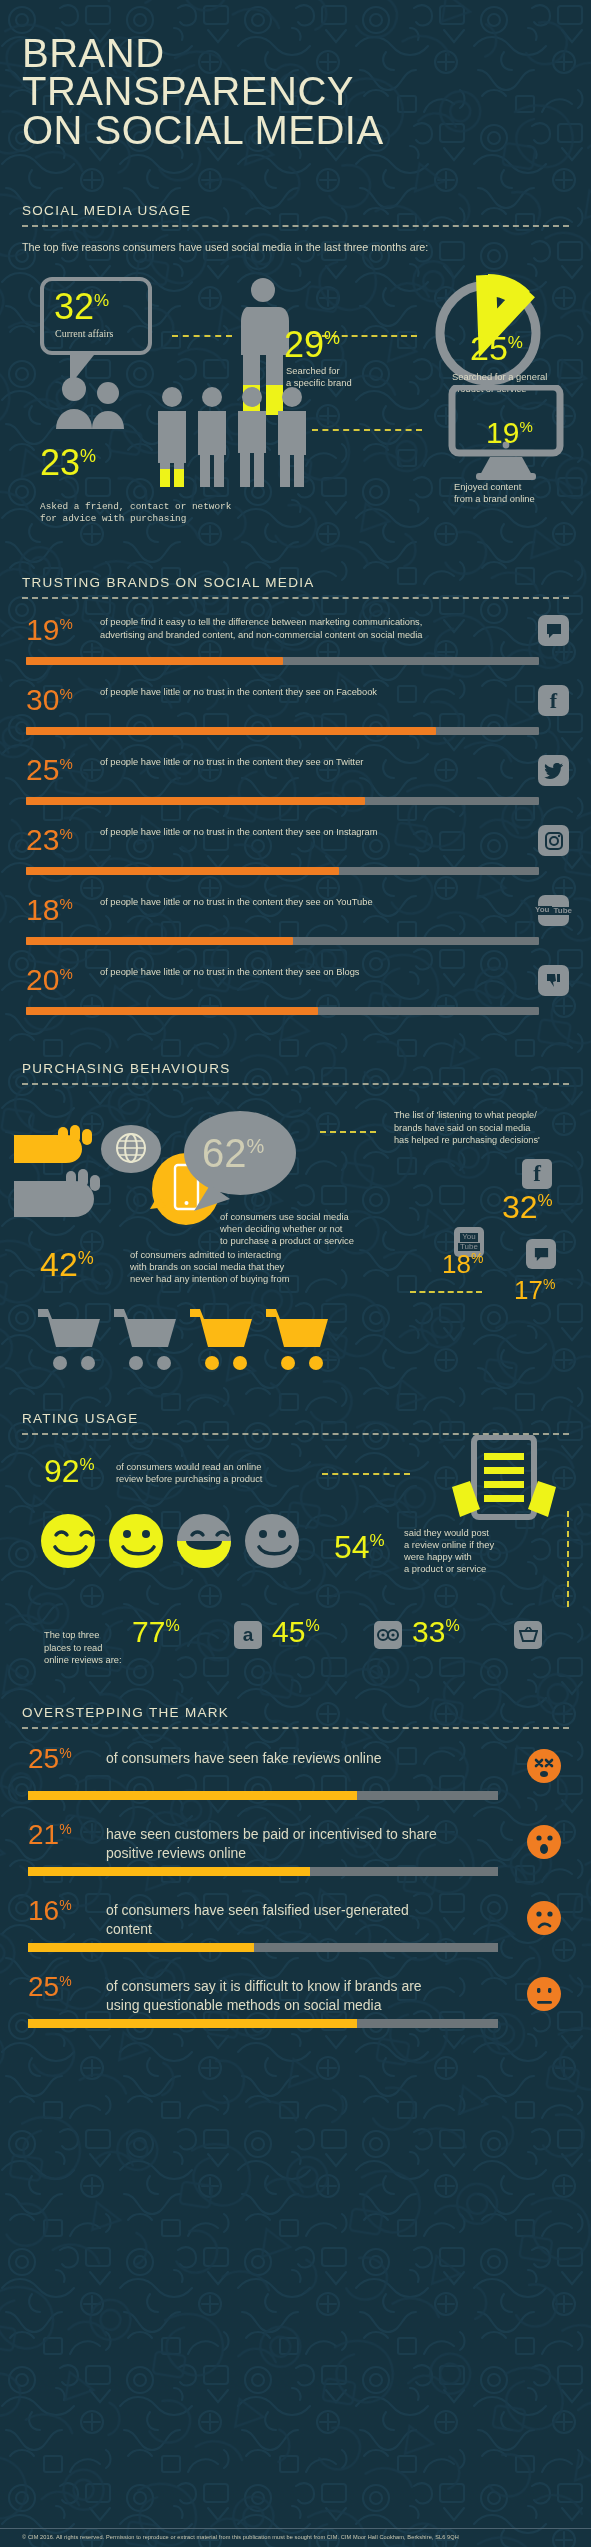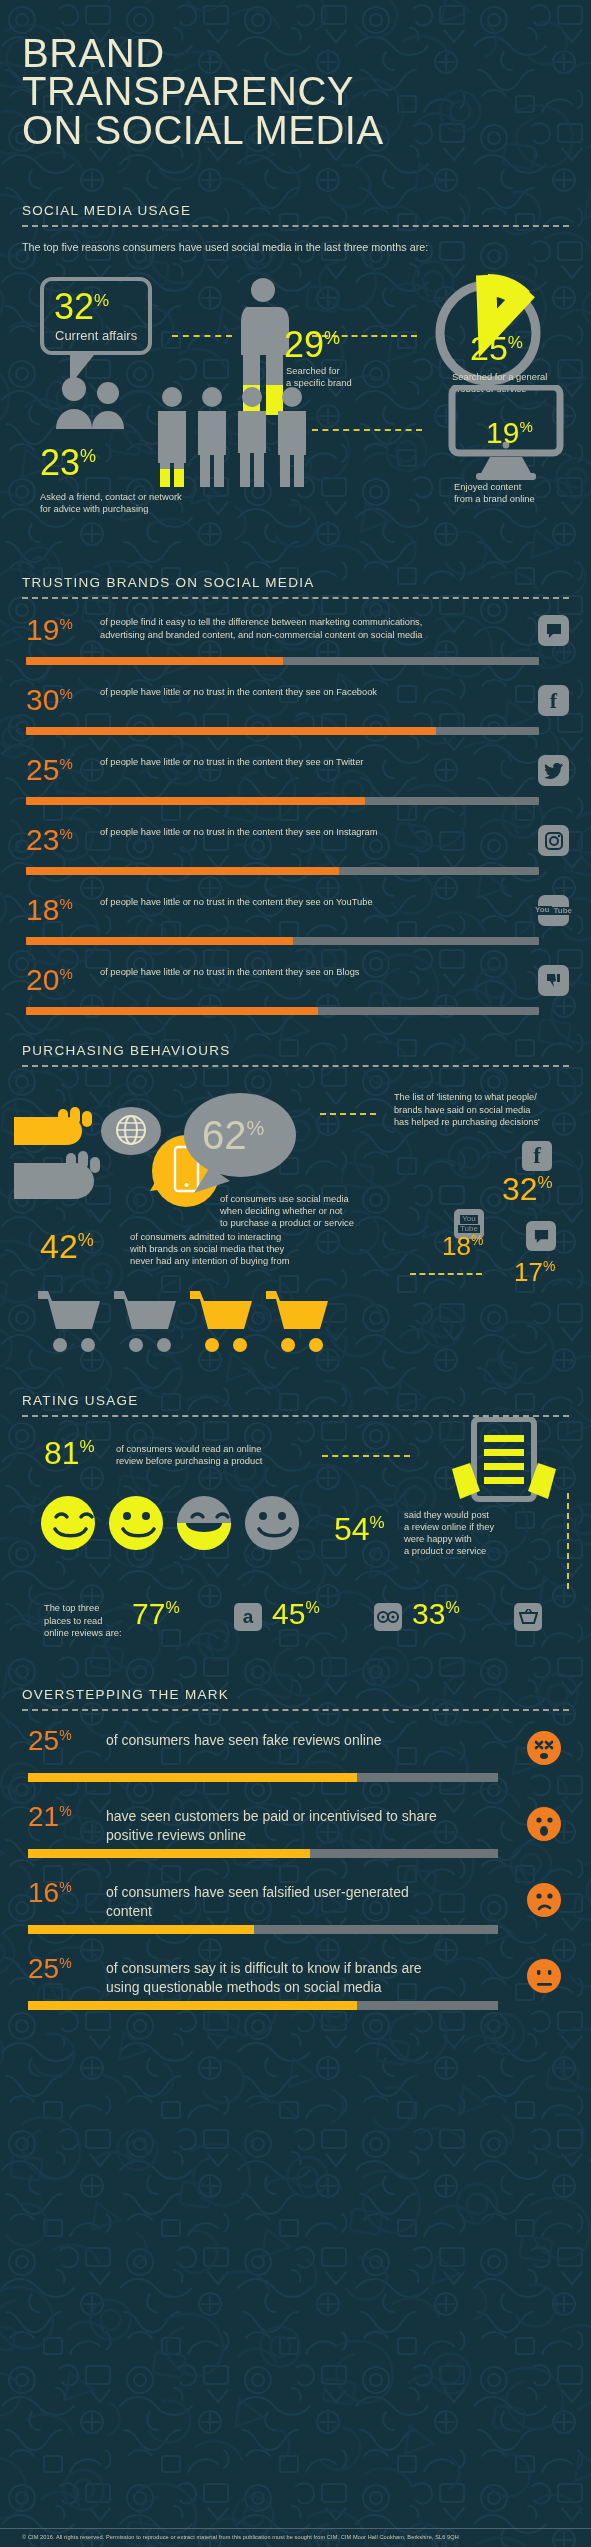--- a/index.html
+++ b/index.html
@@ -43,35 +43,35 @@
   .sub{ font-size:9.4px; line-height:1.28; color:#dcdac4; }
 
   
   .usage{ position:relative; height:300px; }
   .bubble{
     position:absolute; left:18px; top:14px; width:112px; height:78px;
     border:4px solid #8b9296; border-radius:12px;
   }
   .bubble .n{ font-size:36px; color:#eef318; padding:5px 0 0 10px; font-weight:300;}
   .bubble .n sup{ font-size:17px; vertical-align:super; }
-  .bubble .cap{ font-size:13px; color:#dcdac4; padding-left:11px; }
+  .bubble .cap{ font-size:10px; color:#dcdac4; padding-left:11px;font-family:Liberation Serif, serif; }
   .bubble:after{
     content:""; position:absolute; left:26px; top:74px;
     border-left:0 solid transparent; border-right:24px solid transparent;
     border-top:30px solid #8b9296;
   }
   .dash-h{ position:absolute; height:0; border-top:2px dashed #d7c83c; }
 
   .pct29{ position:absolute; left:262px; top:64px; font-size:36px; }
   .pct25{ position:absolute; left:448px; top:68px; font-size:34px; }
   .pct23{ position:absolute; left:18px; top:182px; font-size:36px; }
   .pct19{ position:absolute; left:464px; top:155px; font-size:30px; }
   .cap29{ position:absolute; left:264px; top:102px; }
   .cap25{ position:absolute; left:430px; top:108px; }
-  .cap23{ position:absolute; left:18px; top:228px; }
+  .cap23{ position:absolute; left:18px; top:238px;font-family:Liberation Mono, monospace; }
   .cap19{ position:absolute; left:432px; top:218px; }
 
   
   .trust-row{ position:relative; margin-bottom:8px; height:62px; }
   .trust-row .num{ font-size:30px; position:absolute; left:4px; top:0; font-weight:300; }
   .trust-row .num sup{ font-size:15px; }
   .trust-row .txt{
     position:absolute; left:78px; top:3px; width:360px;
     font-size:9.3px; line-height:1.35; color:#dedcc4;
   }
@@ -99,21 +99,21 @@
   .pb-17{ position:absolute; left:492px; top:178px; font-size:26px; }
   .pb-42{ position:absolute; left:18px; top:148px; font-size:34px; }
   .pb-42cap{ position:absolute; left:108px; top:150px; width:210px; }
 
   
   .rate{ position:relative; height:250px; }
   .r81{ position:absolute; left:22px; top:6px; font-size:32px; }
   .r81cap{ position:absolute; left:94px; top:12px; width:180px; }
   .r54{ position:absolute; left:312px; top:82px; font-size:32px; }
   .r54cap{ position:absolute; left:382px; top:78px; width:150px; }
-  .top3{ position:absolute; left:22px; top:171px; width:78px; font-size:9.3px; line-height:1.35; color:#dedcc4;}
+  .top3{ position:absolute; left:22px; top:180px; width:78px; font-size:9.3px; line-height:1.35; color:#dedcc4;}
   .t77{ position:absolute; left:110px; top:168px; font-size:30px; }
   .t45{ position:absolute; left:250px; top:168px; font-size:30px; }
   .t33{ position:absolute; left:390px; top:168px; font-size:30px; }
 
   
   .over-row{ position:relative; height:66px; margin-bottom:10px; }
   .over-row .num{ font-size:28px; position:absolute; left:6px; top:0; font-weight:300; color:#f07d22;}
   .over-row .num sup{ font-size:14px; }
   .over-row .txt{ position:absolute; left:84px; top:6px; width:340px; font-size:14px; line-height:1.35; color:#dedcc4;}
   .over-track{ position:absolute; left:6px; top:48px; width:470px; height:9px; background:#6d7579;}
@@ -353,21 +353,21 @@
           <div class="bar-fill" style="width:57%"></div>
         </div>
       <div class="sq-icon">
         <svg width="17" height="17" viewBox="0 0 17 17">
             <path d="M12 2h3v8h-3zM2 2h8l1 7-3 1 1 5-4-6H2z" fill="#15323f"></path>
           </svg>
       </div>
     </div>
   </div>
 
-  <div class="sec" style="margin-top:18px;">
+  <div class="sec" style="margin-top:36px;">
     <div class="sec-head">PURCHASING BEHAVIOURS</div>
     <div class="dashed"></div>
 
     <div class="purch">
 
       <svg style="position:absolute;left:-8px;top:26px;" width="150" height="110" viewBox="0 0 150 110">
         <g fill="#fdb913">
             <path d="M0 10h52c10 0 16 6 16 14s-6 14-16 14H0z"></path>
             <rect x="44" y="2" width="10" height="16" rx="5"></rect>
             <rect x="56" y="0" width="10" height="18" rx="5"></rect>
@@ -458,21 +458,21 @@
         </g>
       </svg>
     </div>
   </div>
 
   <div class="sec" style="margin-top:12px;">
     <div class="sec-head">RATING USAGE</div>
     <div class="dashed"></div>
 
     <div class="rate">
-      <div class="r81 pct yel"><span>81</span><sup style="font-size:17px">%</sup></div>
+      <div class="r81 pct yel"><span>92</span><sup style="font-size:17px">%</sup></div>
       <div class="r81cap sub">
         <span>of consumers would read an online</span><br><span>review before purchasing a product</span>
       </div>
       <div class="dash-h" style="left:300px;top:24px;width:88px;"></div>
 
       <svg style="position:absolute;left:418px;top:-14px;" width="128" height="96" viewBox="0 0 128 96">
         <rect x="34" y="2" width="60" height="80" rx="5" fill="none" stroke="#8b9296" stroke-width="6"></rect>
         <g fill="#eef318">
             <rect x="44" y="18" width="40" height="7"></rect>
             <rect x="44" y="32" width="40" height="7"></rect>

